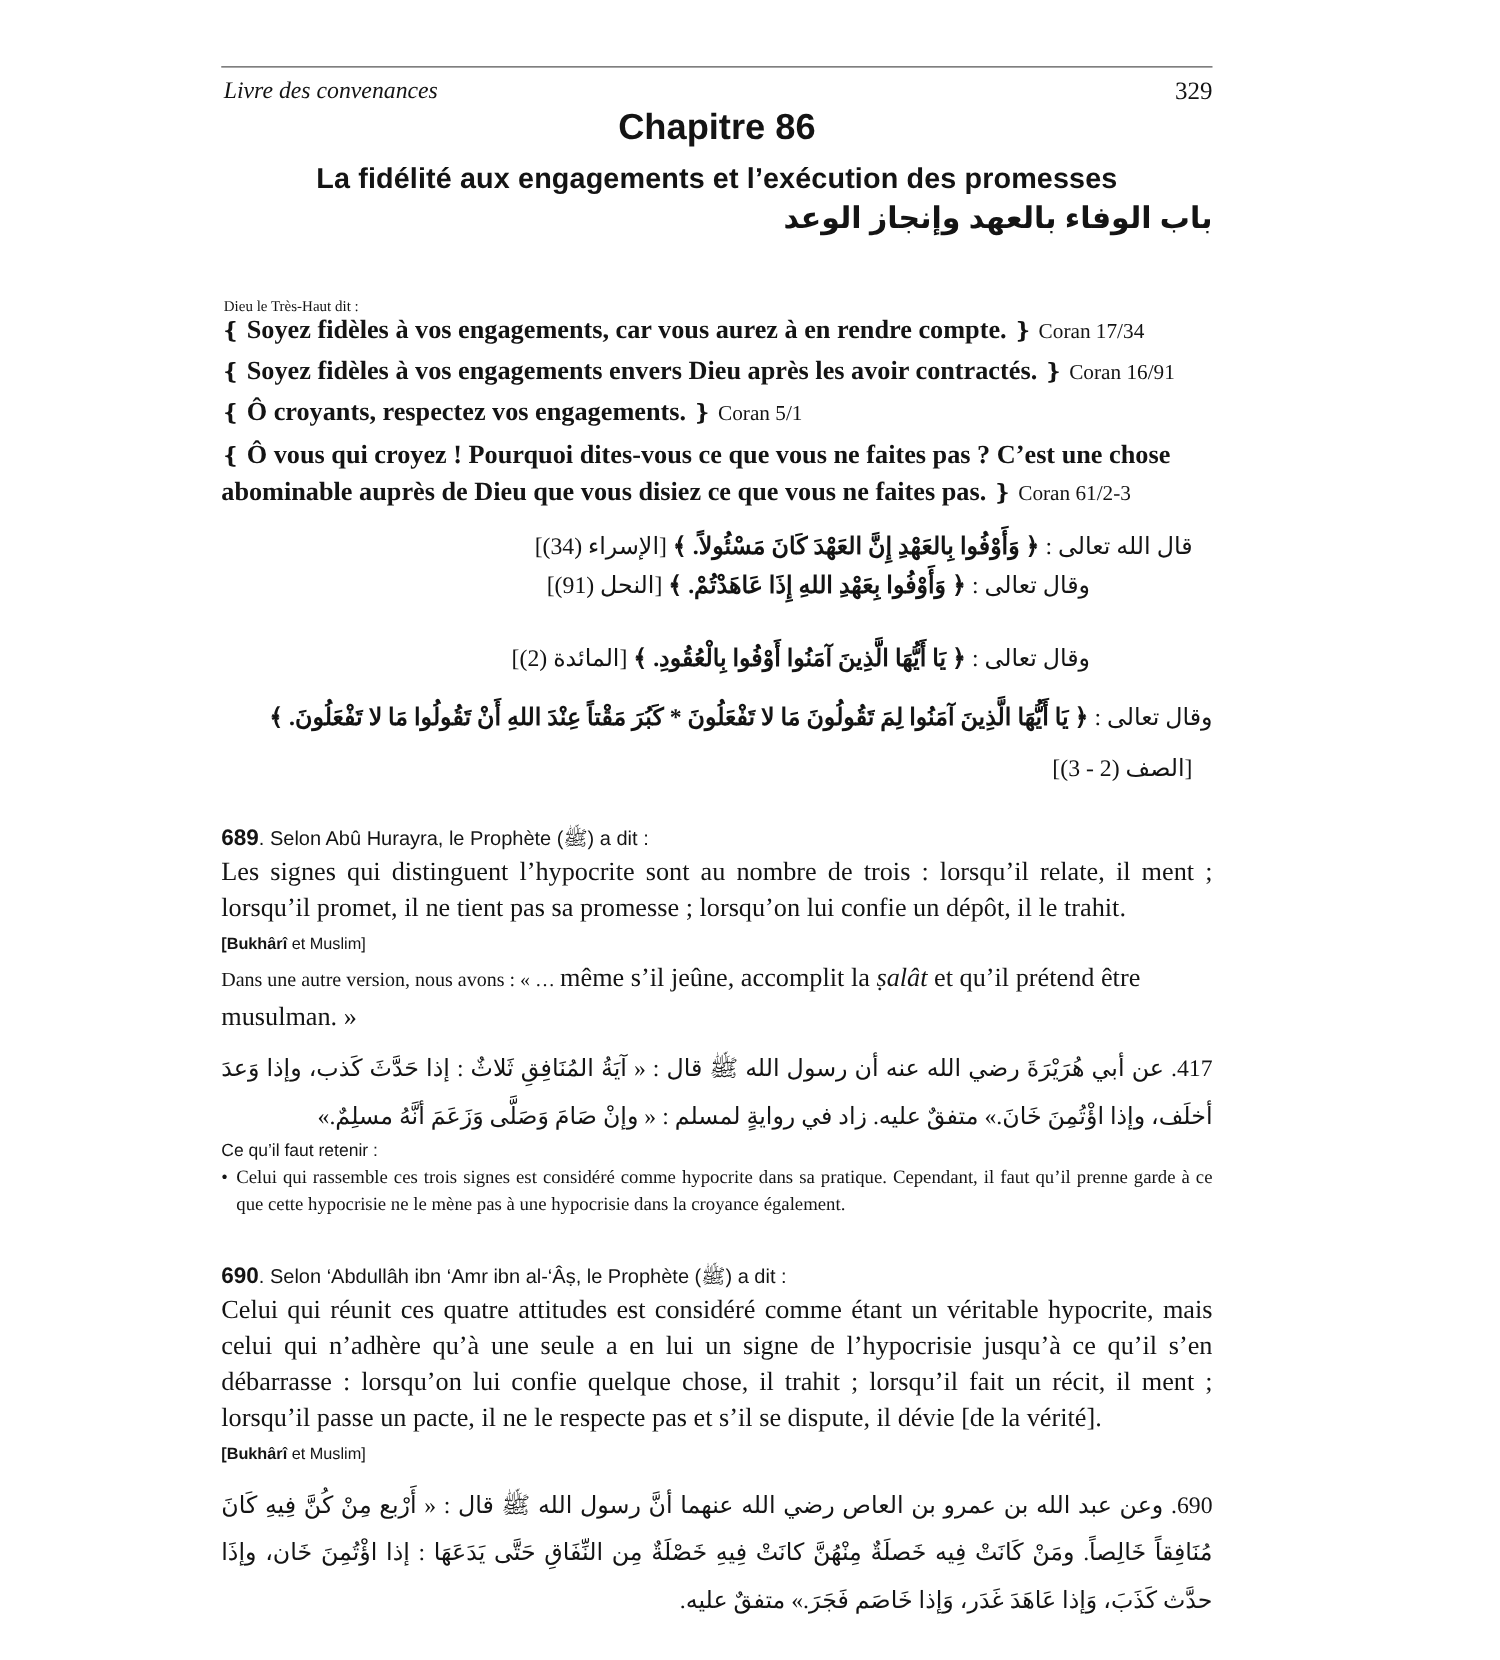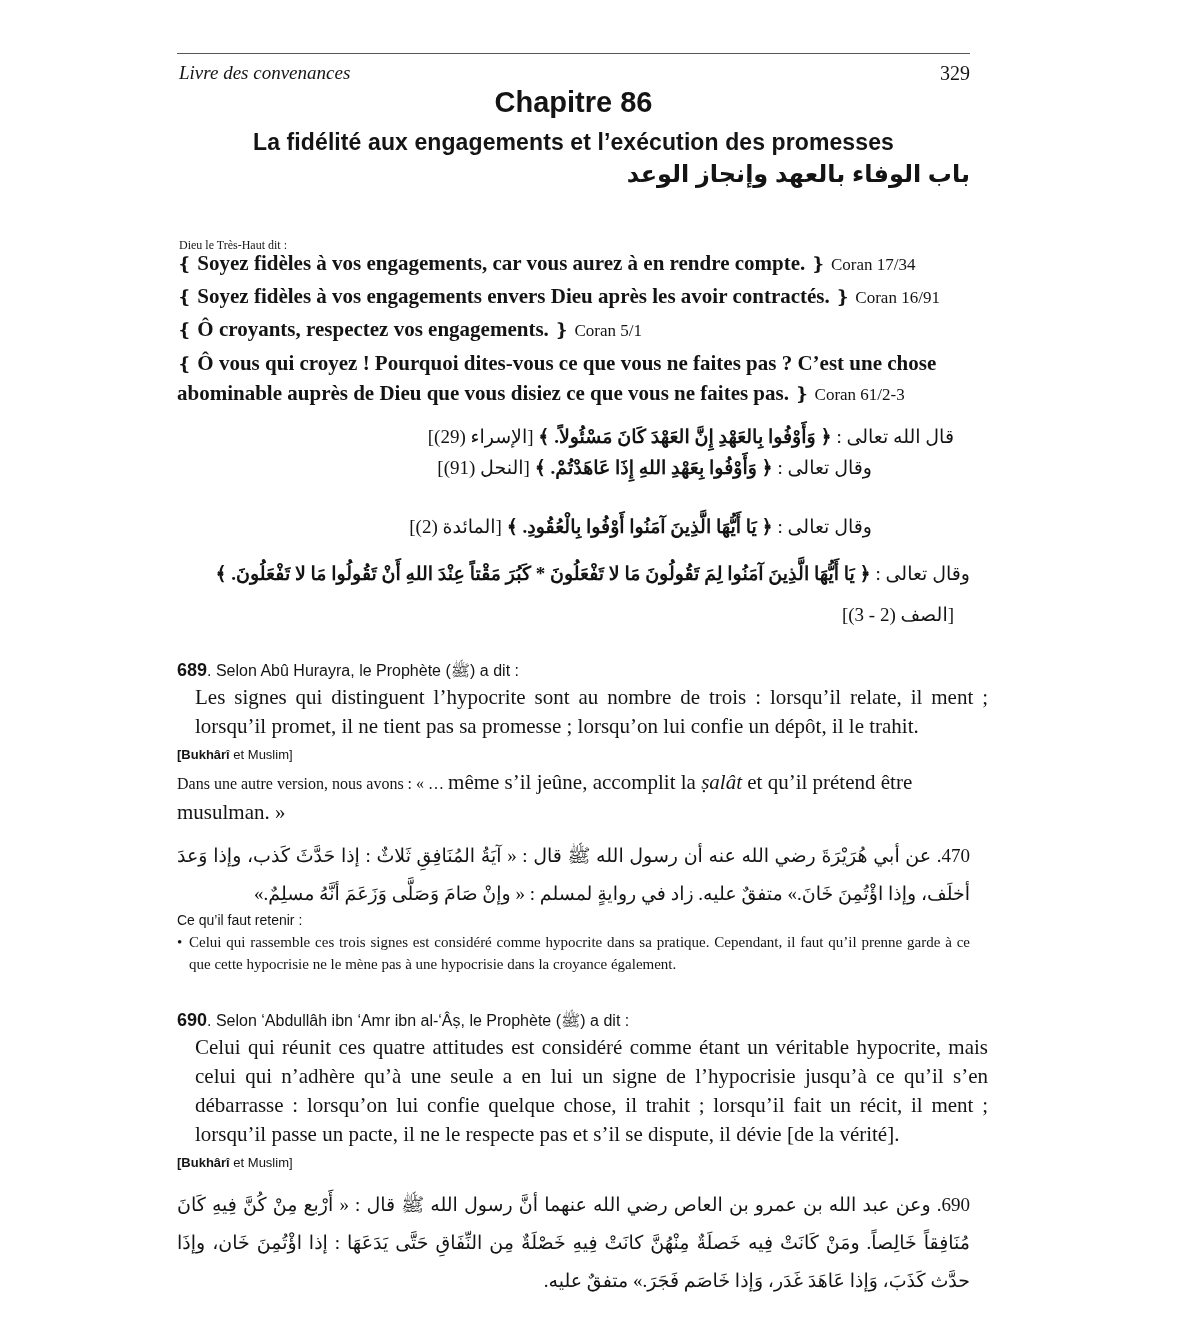--- a/index.html
+++ b/index.html
@@ -20,21 +20,21 @@
   .intro { position: absolute; top: 238px; left: 2px; font-size: 12px; }
   .verse { position: absolute; left: 0; width: 800px; font-size: 21px; font-weight: bold; line-height: 29px; }
   .verse .ref { font-weight: normal; font-size: 17px; }
   .orn { font-weight: normal; font-size: 18px; }
 
   .ar-line { position: absolute; right: 16px; direction: rtl; font-size: 19px; font-weight: bold; white-space: nowrap; }
   .ar-line .lead { font-weight: normal; }
 
   .hadith-head { position: absolute; left: 0; font-size: 16px; }
   .hadith-head .num { font-weight: bold; font-size: 18px; }
-  .body-text { position: absolute; left: 0; width: 793px; font-size: 21px; line-height: 29px; text-align: justify; margin-left: 18px; }
+  .body-text { position: absolute; left: 0; width: 793px; font-size: 21px; line-height: 29px; text-align: justify; }
   .source { position: absolute; left: 0; font-size: 13px; }
   .source .b { font-weight: bold; margin-top: 24px; }
   .variant { position: absolute; left: 0; width: 793px; font-size: 21px; line-height: 29px; }
   .variant .small { font-size: 16px; }
   .ar-hadith { position: absolute; left: 0; width: 793px; direction: rtl; font-size: 19px; line-height: 38px; text-align: justify; }
   .retain-label { position: absolute; left: 0; top: 912px; font-size: 14px; }
   .retain-item { position: absolute; left: 0; top: 931px; width: 793px; font-size: 15px; line-height: 22px; }
   .retain-item .bullet { position: absolute; left: 0; top: 0; }
   .retain-item .txt { display: block; padding-left: 12px; text-align: justify; }
 </style>
@@ -77,21 +77,21 @@
     <span class="orn">❴</span>
     <span>Ô vous qui croyez ! Pourquoi dites-vous ce que vous ne faites pas ? C’est une chose</span><br>
     <span>abominable auprès de Dieu que vous disiez ce que vous ne faites pas.</span>
     <span class="orn">❵</span>
     <span class="ref">Coran 61/2-3</span>
   </div>
 
   <div class="ar-line serif" style="top:425px">
     <span class="lead">قال الله تعالى :</span>
     <span>﴿ وَأَوْفُوا بِالعَهْدِ إِنَّ العَهْدَ كَانَ مَسْئُولاً. ﴾</span>
-    <span class="lead">[الإسراء (29)]</span>
+    <span class="lead">[الإسراء (34)]</span>
   </div>
   <div class="ar-line serif" style="top:456px; right:98px">
     <span class="lead">وقال تعالى :</span>
     <span>﴿ وَأَوْفُوا بِعَهْدِ اللهِ إِذَا عَاهَدْتُمْ. ﴾</span>
     <span class="lead">[النحل (91)]</span>
   </div>
   <div class="ar-line serif" style="top:515px; right:98px">
     <span class="lead">وقال تعالى :</span>
     <span>﴿ يَا أَيُّهَا الَّذِينَ آمَنُوا أَوْفُوا بِالْعُقُودِ. ﴾</span>
     <span class="lead">[المائدة (2)]</span>
@@ -105,21 +105,21 @@
   <div class="hadith-head sans" style="top:660px">
     <span class="num">689</span><span>. Selon Abû Hurayra, le Prophète (ﷺ) a dit :</span>
   </div>
   <div class="body-text serif" style="top:683px">Les signes qui distinguent l’hypocrite sont au nombre de trois : lorsqu’il relate, il ment ; lorsqu’il promet, il ne tient pas sa promesse ; lorsqu’on lui confie un dépôt, il le trahit.</div>
   <div class="source sans" style="top:747px">
     <span class="b">[Bukhârî</span><span> et Muslim]</span>
   </div>
   <div class="variant serif" style="top:768px">
     <span class="small">Dans une autre version, nous avons : « … </span><span>même s’il jeûne, accomplit la </span><i>ṣalât</i><span> et qu’il prétend être musulman. »</span>
   </div>
-  <div class="ar-hadith serif" style="top:837px">470. عن أبي هُرَيْرَةَ رضي الله عنه أن رسول الله ﷺ قال : « آيَةُ المُنَافِقِ ثَلاثٌ : إذا حَدَّثَ كَذب، وإذا وَعدَ أخلَف، وإذا اؤْتُمِنَ خَانَ.» متفقٌ عليه. زاد في روايةٍ لمسلم : « وإنْ صَامَ وَصَلَّى وَزَعَمَ أنَّهُ مسلِمٌ.»</div>
+  <div class="ar-hadith serif" style="top:837px">417. عن أبي هُرَيْرَةَ رضي الله عنه أن رسول الله ﷺ قال : « آيَةُ المُنَافِقِ ثَلاثٌ : إذا حَدَّثَ كَذب، وإذا وَعدَ أخلَف، وإذا اؤْتُمِنَ خَانَ.» متفقٌ عليه. زاد في روايةٍ لمسلم : « وإنْ صَامَ وَصَلَّى وَزَعَمَ أنَّهُ مسلِمٌ.»</div>
   <div class="retain-label sans">Ce qu’il faut retenir :</div>
   <div class="retain-item serif">
     <span class="bullet">•</span>
     <span class="txt">Celui qui rassemble ces trois signes est considéré comme hypocrite dans sa pratique. Cependant, il faut qu’il prenne garde à ce que cette hypocrisie ne le mène pas à une hypocrisie dans la croyance également.</span>
   </div>
 
   <div class="hadith-head sans" style="top:1010px">
     <span class="num">690</span><span>. Selon ‘Abdullâh ibn ‘Amr ibn al-‘Âṣ, le Prophète (ﷺ) a dit :</span>
   </div>
   <div class="body-text serif" style="top:1033px">Celui qui réunit ces quatre attitudes est considéré comme étant un véritable hypocrite, mais celui qui n’adhère qu’à une seule a en lui un signe de l’hypocrisie jusqu’à ce qu’il s’en débarrasse : lorsqu’on lui confie quelque chose, il trahit ; lorsqu’il fait un récit, il ment ; lorsqu’il passe un pacte, il ne le respecte pas et s’il se dispute, il dévie [de la vérité].</div>

